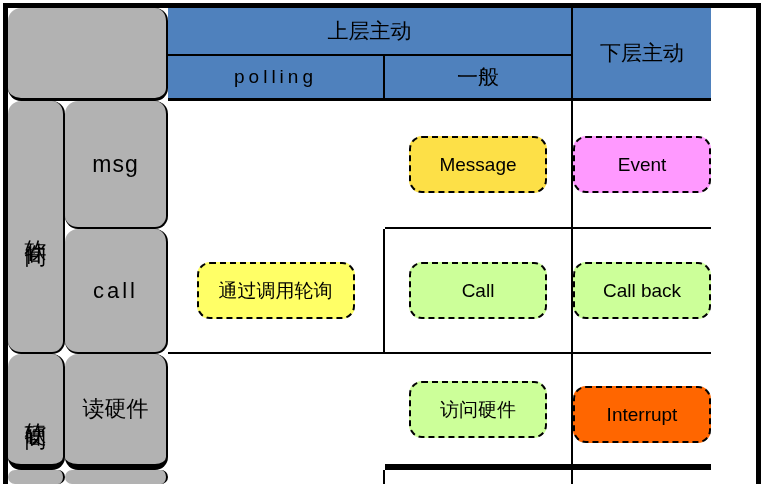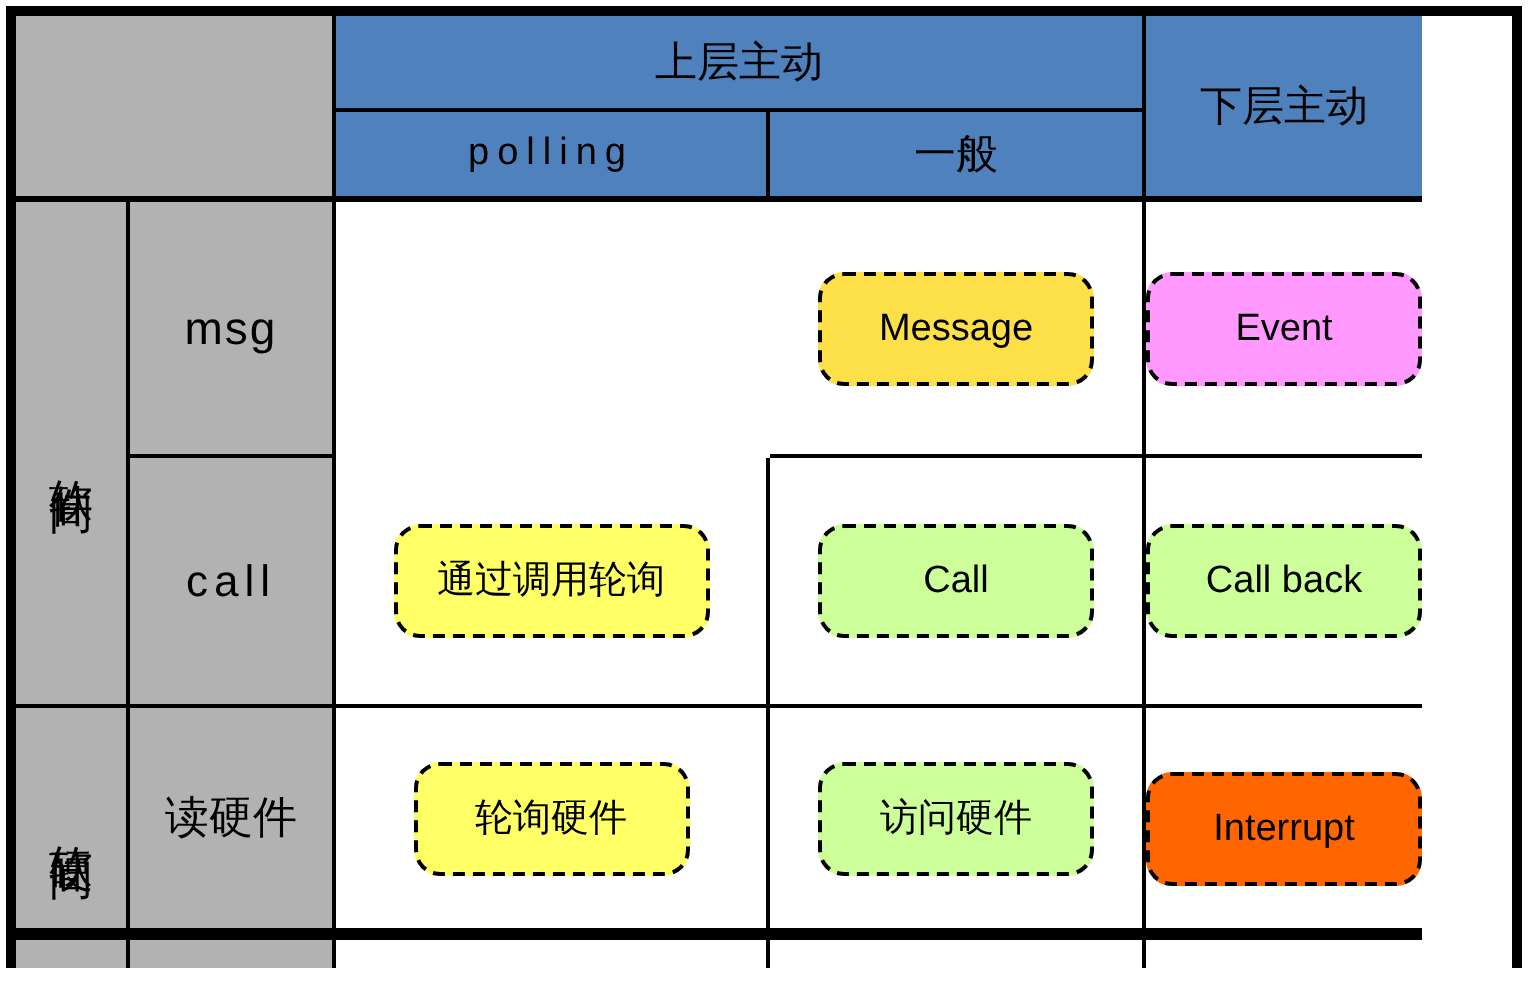--- a/index.html
+++ b/index.html
@@ -28,21 +28,21 @@
   .cell {
     box-sizing: border-box;
     border-right: 2px solid #000;
     border-bottom: 2px solid #000;
     display: flex;
     align-items: center;
     justify-content: center;
     position: relative;
   }
   .hdr { background: #4F81BD; font-size: 21px; }
-  .graycell { background: #B2B2B2; }
+  .graycell { background: #B2B2B2; border-radius: 13px; }
   .whitecell { background: #fff; }
 
   .corner    { grid-area: 1 / 1 / 3 / 3; border-bottom-width: 3px; }
   .h-upper   { grid-area: 1 / 3 / 2 / 5; }
   .h-lower   { grid-area: 1 / 5 / 3 / 6; border-right: none; border-bottom-width: 3px; }
   .h-polling { grid-area: 2 / 3 / 3 / 4; border-bottom-width: 3px; letter-spacing: 4px; font-size: 19px; }
   .h-general { grid-area: 2 / 4 / 3 / 5; border-bottom-width: 3px; }
 
   .g-soft    { grid-area: 3 / 1 / 5 / 2; }
   .l-msg     { grid-area: 3 / 2 / 4 / 3; font-size: 23px; letter-spacing: 1px; }
@@ -147,25 +147,20 @@
           <span>Call back</span>
         </div>
       </div>
 
       <div class="cell graycell vlabel g-softhw" style="background-color: rgb(178, 178, 178);">
         <span>软硬间</span>
       </div>
       <div class="cell graycell l-readhw" style="background-color: rgb(178, 178, 178);">
         <span>读硬件</span>
       </div>
-      <div class="cell whitecell c-hw-pol">
-        <div class="box" style="background-color: rgb(255, 255, 102);">
-          <span>轮询硬件</span>
-        </div>
-      </div>
       <div class="cell whitecell c-hw-gen">
         <div class="box" style="background-color: rgb(204, 255, 153);">
           <span>访问硬件</span>
         </div>
       </div>
       <div class="cell whitecell c-hw-low">
         <div class="box" style="background-color: rgb(255, 102, 0);">
           <span>Interrupt</span>
         </div>
       </div>

